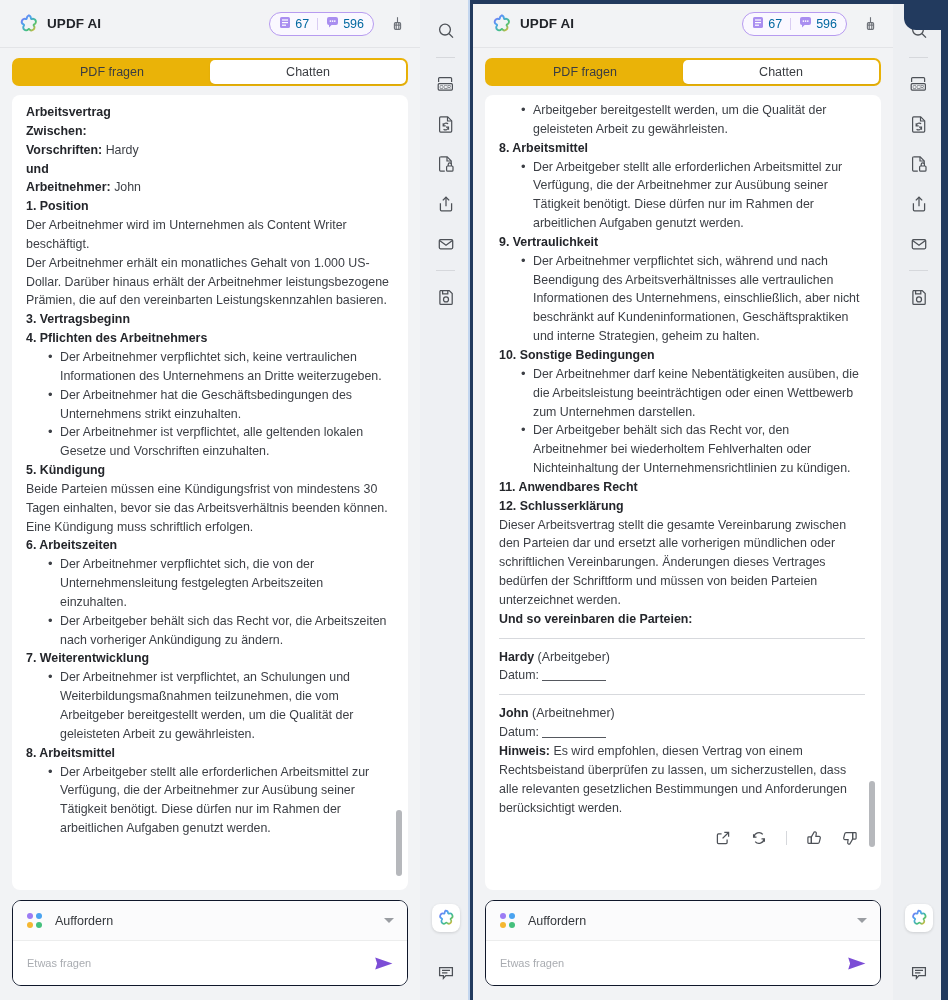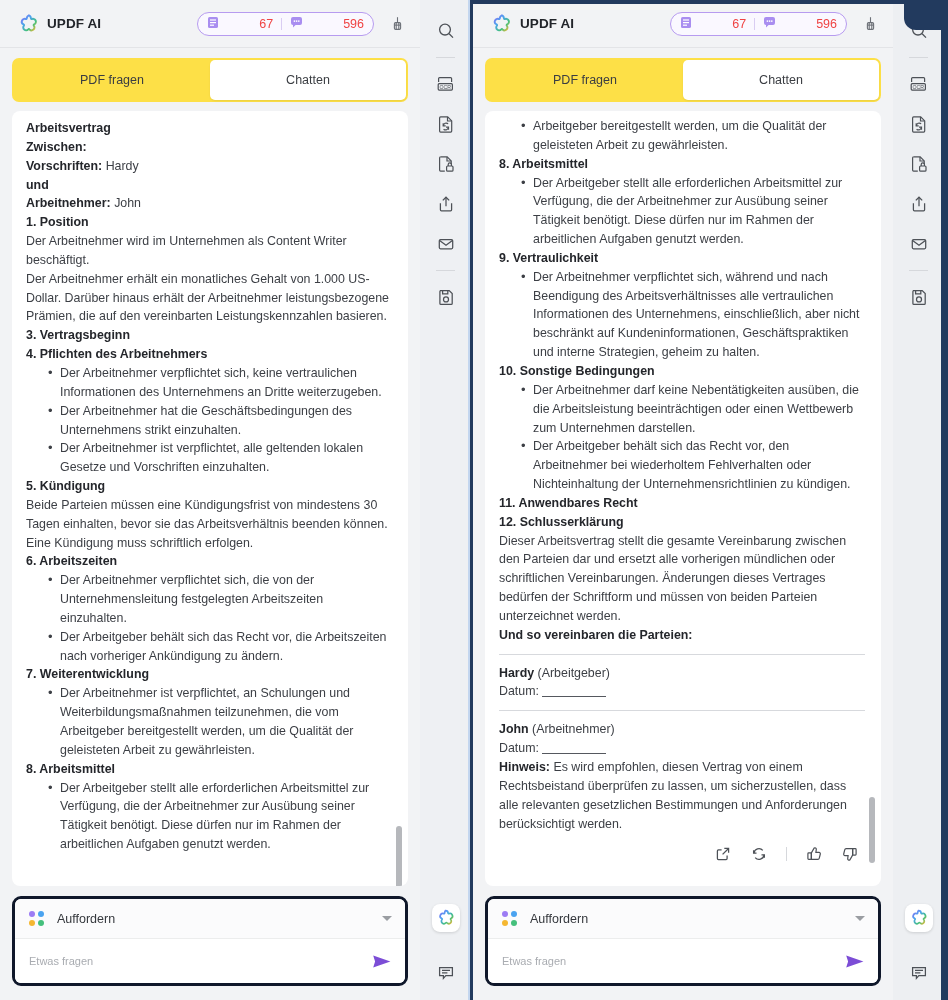--- a/index.html
+++ b/index.html
@@ -47,29 +47,29 @@
     font-size: 13.5px; font-weight: bold; color: #22252a;
     margin-left: 9px; letter-spacing: .1px;
   }
   .header-spacer { flex: 1; }
   .counter-pill {
     display: flex; align-items: center; gap: 0px;
     border: 1px solid #b79bf0; border-radius: 13px;
     height: 24px; padding: 0 9px; background: #faf8ff;
   }
   .counter-item { display: flex; align-items: center; gap: 4px; }
-  .counter-item .num { font-size: 12.5px; color: #ef4444; margin-left: 36px; }
+  .counter-item .num { font-size: 12.5px; color: #0369a1; }
   .pill-sep { width: 1px; height: 12px; background: #d9cdf2; margin: 0 8px; }
   .broom-btn { margin-left: 12px; width: 22px; height: 22px; display:flex; align-items:center; justify-content:center; }
 
   
   .tabs-wrap { padding: 10px 12px 9px 12px; }
   .tabs {
-    display: flex; background: #fde047; border-radius: 7px;
-    height: 44px; padding: 2px; position: relative;
+    display: flex; background: #eab308; border-radius: 7px;
+    height: 28px; padding: 2px; position: relative;
   }
   .tab {
     flex: 1; display: flex; align-items: center; justify-content: center;
     font-size: 12.5px; color: #3a3d42; border-radius: 5px; cursor: pointer;
   }
   .tab.active { background: #ffffff; box-shadow: 0 1px 2px rgba(0,0,0,.08); }
 
   
   .msg-area {
     flex: 1; position: relative; overflow: hidden;
@@ -111,21 +111,21 @@
 
   
   .vscroll {
     position: absolute; width: 6px; border-radius: 3px;
     background: #b6b8bc; right: 6px;
   }
 
   
   .composer-wrap { padding: 10px 12px 14px 12px; }
   .composer {
-    background: #ffffff; border: 3px solid #0f172a; border-radius: 9px;
+    background: #ffffff; border: 1px solid #0f172a; border-radius: 9px;
     overflow: hidden;
   }
   .composer-top {
     height: 40px; display: flex; align-items: center;
     padding: 0 13px 0 14px; background: #fbfbfc;
     border-bottom: 1px solid #eceded;
   }
   .dots { width: 16px; height: 16px; flex: 0 0 16px; position: relative; }
   .dots i {
     position: absolute; width: 6px; height: 6px; border-radius: 50%;

